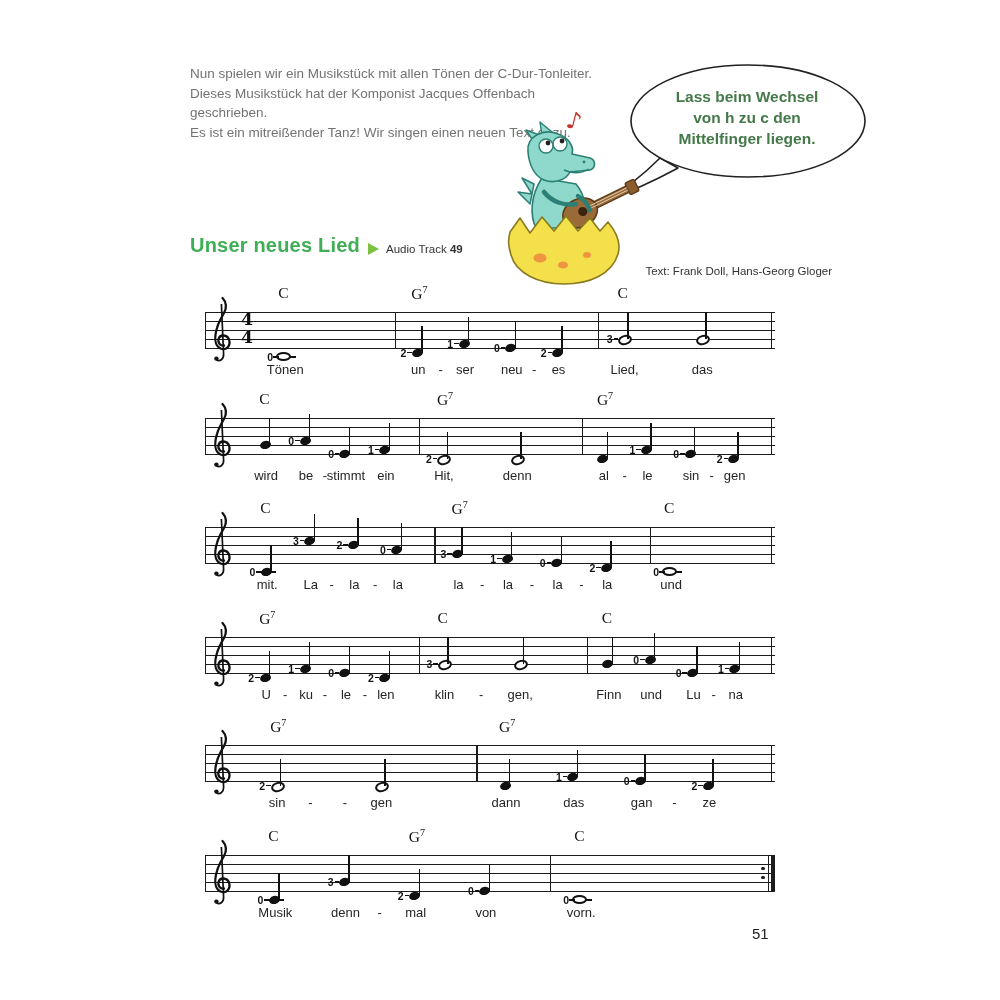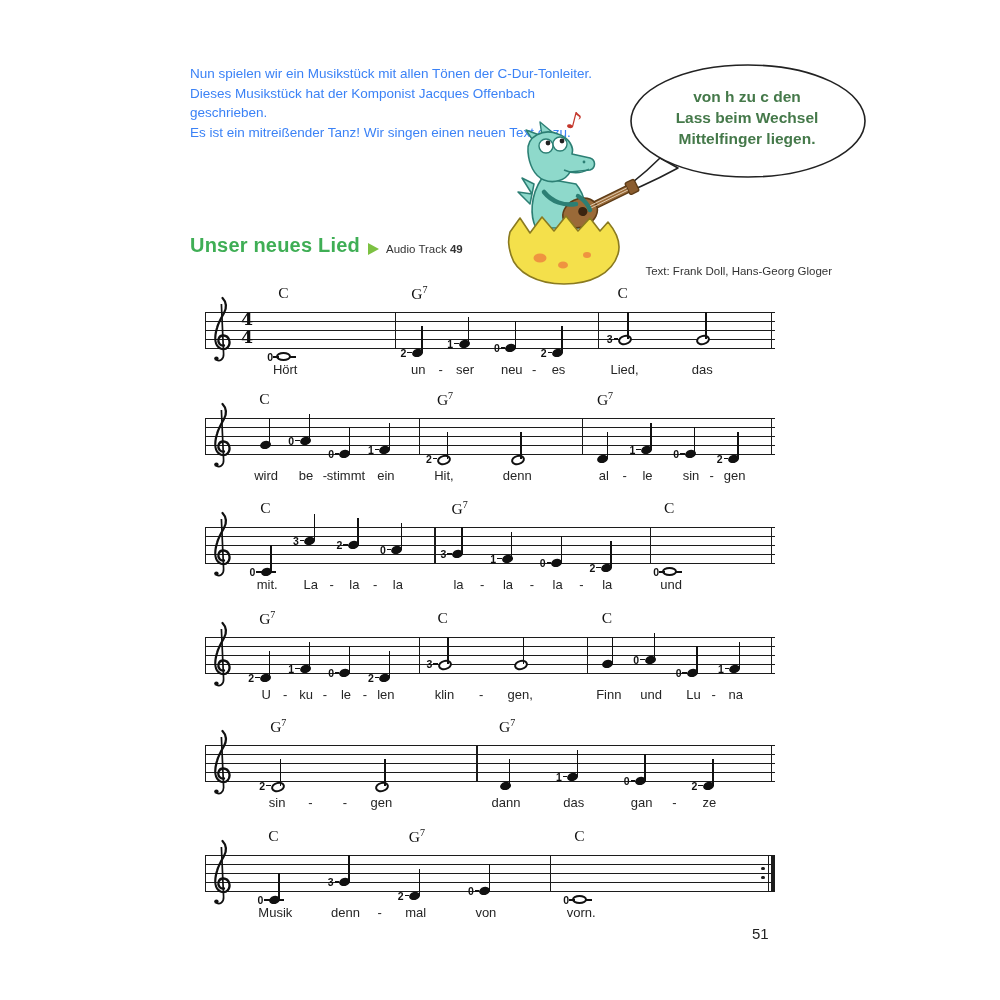--- a/index.html
+++ b/index.html
@@ -1,18 +1,18 @@
 <!DOCTYPE html>
 <html><head>
 <meta charset="utf-8">
 <style>
   html,body{margin:0;padding:0;background:#fff;}
   .page{position:relative;width:1000px;height:1000px;background:#ffffff;
         font-family:"Liberation Sans",sans-serif;color:#222;overflow:hidden;}
-  .intro{position:absolute;left:190px;top:64px;width:420px;font-size:13.5px;line-height:19.5px;color:#3b82f6;}
+  .intro{position:absolute;left:190px;top:64px;width:420px;font-size:13.5px;line-height:19.5px;color:#737373;}
   .bubble-wrap{position:absolute;left:598px;top:58px;width:300px;height:150px;}
   .bubble-text{position:absolute;left:36px;top:28px;width:226px;text-align:center;
         font-weight:bold;font-size:15.5px;line-height:21px;}
   .heading-row{position:absolute;left:190px;top:234px;height:24px;}
   .heading{font-size:20px;font-weight:bold;letter-spacing:0.2px;}
   .audio-row{position:absolute;left:368px;top:243px;display:flex;align-items:center;gap:7px;}
   .play-tri{width:0;height:0;border-top:6.5px solid transparent;border-bottom:6.5px solid transparent;
         border-left:11px solid #7cc142;}
   .audio-label{font-size:11.5px;color:#333;}
   .audio-num{font-weight:bold;}
@@ -52,22 +52,22 @@
     <div>Dieses Musikstück hat der Komponist Jacques Offenbach geschrieben.</div>
     <div>Es ist ein mitreißender Tanz! Wir singen einen neuen Text dazu.</div>
   </div>
 
   <div class="bubble-wrap">
     <svg width="300" height="150" viewBox="0 0 300 150">
       <path d="M62,100 C42,120 26,132 8,142 C38,132 58,122 80,110 Z" fill="#ffffff" stroke="#222" stroke-width="1.6" stroke-linejoin="round"></path>
       <ellipse cx="150" cy="63" rx="117" ry="56" fill="#ffffff" stroke="#222" stroke-width="1.6"></ellipse>
     </svg>
     <div class="bubble-text" id="bubble-text" style="color: rgb(69, 121, 74);">
+      <div>Lass beim Wechsel</div>
       <div>von h zu c den</div>
-      <div>Lass beim Wechsel</div>
       <div>Mittelfinger liegen.</div>
     </div>
   </div>
 
   <div class="dino-wrap">
     <svg width="180" height="180" viewBox="0 0 180 180">
 
       <path d="M56,72 L44,66 L54,82 L40,80 L52,92 Z" fill="#8ed9cb" stroke="#2c7f74" stroke-width="1.5" stroke-linejoin="round"></path>
 
       <path d="M64,66 C52,84 52,104 58,116 L104,116 C110,100 108,84 98,72 Z" fill="#8ed9cb" stroke="#2c7f74" stroke-width="1.6" stroke-linejoin="round"></path>
@@ -134,21 +134,21 @@
           <path d="M14.4,10 L16.6,60 C16.9,65.5 12.5,67.8 9.5,65.8" fill="none" stroke="#111" stroke-width="1.7"></path>
           <circle cx="9.4" cy="64.6" r="2.2" fill="#111"></circle>
         </svg>
         <div class="timesig" style="left: 36px; top: 25px;">4</div>
         <div class="timesig" style="left: 36px; top: 43px;">4</div>
         <div class="chord" style="left: 73.208px;">C</div>
         <div class="ledger" style="left: 67.708px; top: 70.4px; width: 23px;"></div>
         <div class="note-head head-whole" style="left: 71.308px; top: 66.1px;"></div>
         <div class="finger" style="left: 54.208px; top: 66px;">0</div>
         <div class="fdash" style="left: 69.208px; top: 70.4px; width: 4.5px;"></div>
-        <div class="lyric" style="left: 80.208px; top: 76px;">Hört</div>
+        <div class="lyric" style="left: 80.208px; top: 76px;">Tönen</div>
         <div class="barline" style="left: 190.08px; top: 26px; height: 37px;"></div>
         <div class="chord" style="left: 206.304px;">G<sup>7</sup></div>
         <div class="note-head head-filled" style="left: 206.804px; top: 62.7px;"></div>
         <div class="stem" style="left: 216.204px; top: 39.5px; height: 27px;"></div>
         <div class="finger" style="left: 187.304px; top: 61.5px;">2</div>
         <div class="fdash" style="left: 202.304px; top: 65.9px; width: 4.5px;"></div>
         <div class="lyric" style="left: 213.304px; top: 76px;">un</div>
         <div class="hyph" style="left: 235.672px; top: 76px;">-</div>
         <div class="note-head head-filled" style="left: 253.54px; top: 53.7px;"></div>
         <div class="stem" style="left: 262.94px; top: 30.5px; height: 27px;"></div>

